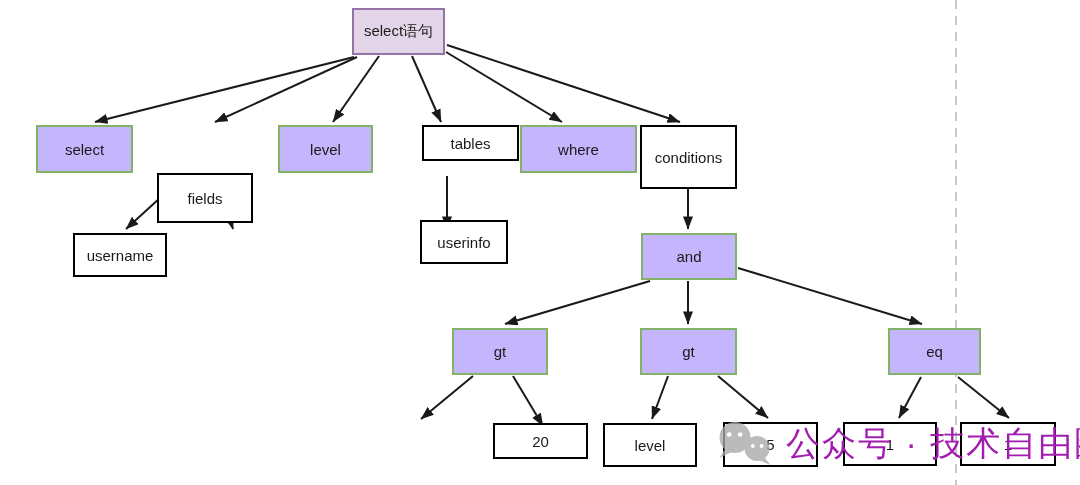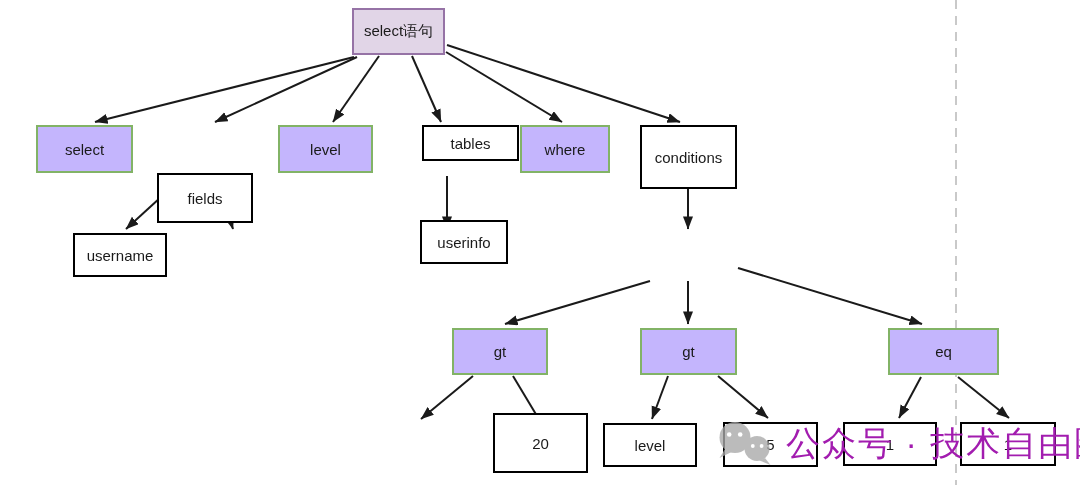--- a/index.html
+++ b/index.html
@@ -83,31 +83,32 @@
       <line x1="958" y1="377" x2="1009" y2="418"></line>
     </g>
   </svg>
 
   <div class="node purple" style="left:352px; top:8px;   width:93px; height:47px;">select语句</div>
 
   <div class="node green" style="left:36px;  top:125px; width:97px; height:48px;">select</div>
   <div class="node plain" style="left:157px; top:125px; width:96px; height:50px;margin-top:48px;">fields</div>
   <div class="node green" style="left:278px; top:125px; width:95px; height:48px;">level</div>
   <div class="node plain" style="left:398px; top:125px; width:97px; height:36px;margin-left:24px;">tables</div>
-  <div class="node green" style="left:520px; top:125px; width:90px; height:48px;">where</div>
+  <div class="node green" style="left:520px; top:125px; width:117px; height:48px;">where</div>
   <div class="node plain" style="left:640px; top:125px; width:97px; height:64px;">conditions</div>
 
   <div class="node plain" style="left:73px;  top:233px; width:94px; height:44px;">username</div>
   <div class="node plain" style="left:400px; top:220px; width:88px; height:44px;margin-left:20px;">userinfo</div>
+  <div class="node green" style="left:641px; top:233px; width:96px; height:47px;">and</div>
 
   <div class="node green" style="left:452px; top:328px; width:96px; height:47px;">gt</div>
   <div class="node green" style="left:640px; top:328px; width:97px; height:47px;">gt</div>
-  <div class="node green" style="left:888px; top:328px; width:111px; height:47px;">eq</div>
+  <div class="node green" style="left:888px; top:328px; width:93px; height:47px;">eq</div>
 
-  <div class="node plain" style="left:493px; top:413px; width:95px; height:60px;">20</div>
+  <div class="node plain" style="left:493px; top:423px; width:95px; height:36px;">20</div>
   <div class="node plain" style="left:603px; top:423px; width:94px; height:44px;">level</div>
   <div class="node plain" style="left:723px; top:422px; width:95px; height:45px;">5</div>
   <div class="node plain" style="left:843px; top:422px; width:94px; height:44px;">1</div>
   <div class="node plain" style="left:960px; top:422px; width:96px; height:44px;">1</div>
 
   <div id="watermark">
     <svg width="62" height="44" viewBox="0 0 62 44" style="opacity:.78">
       <g fill="#a9a9a9">
         <circle cx="21" cy="16.5" r="15.5"></circle>
         <path d="M11 28 L5.5 37 L17.5 31 Z"></path>

